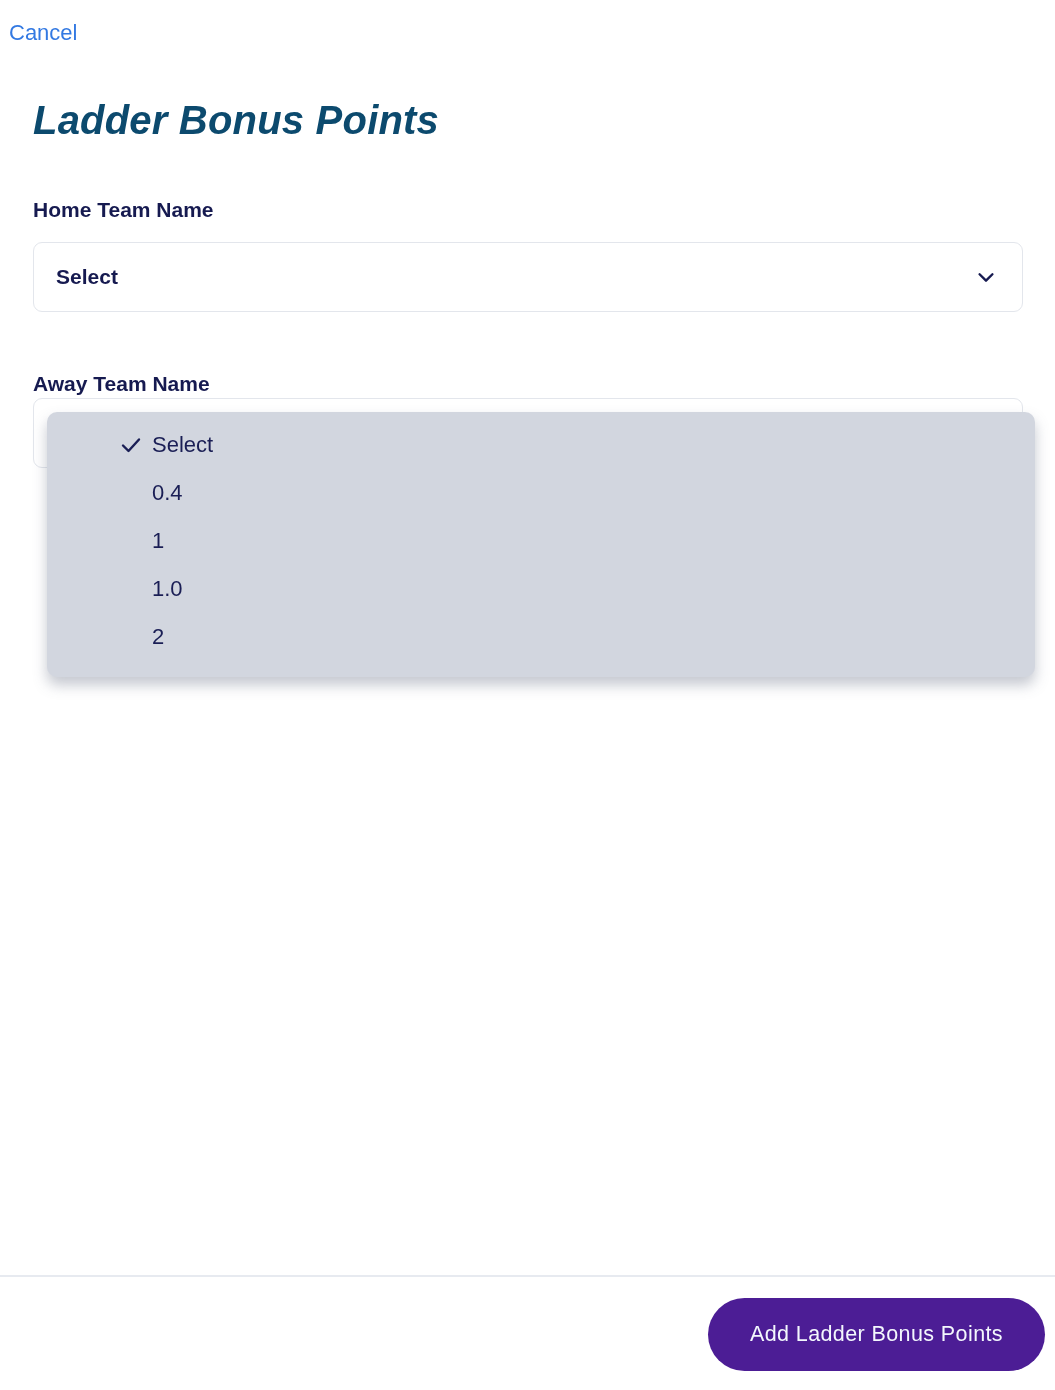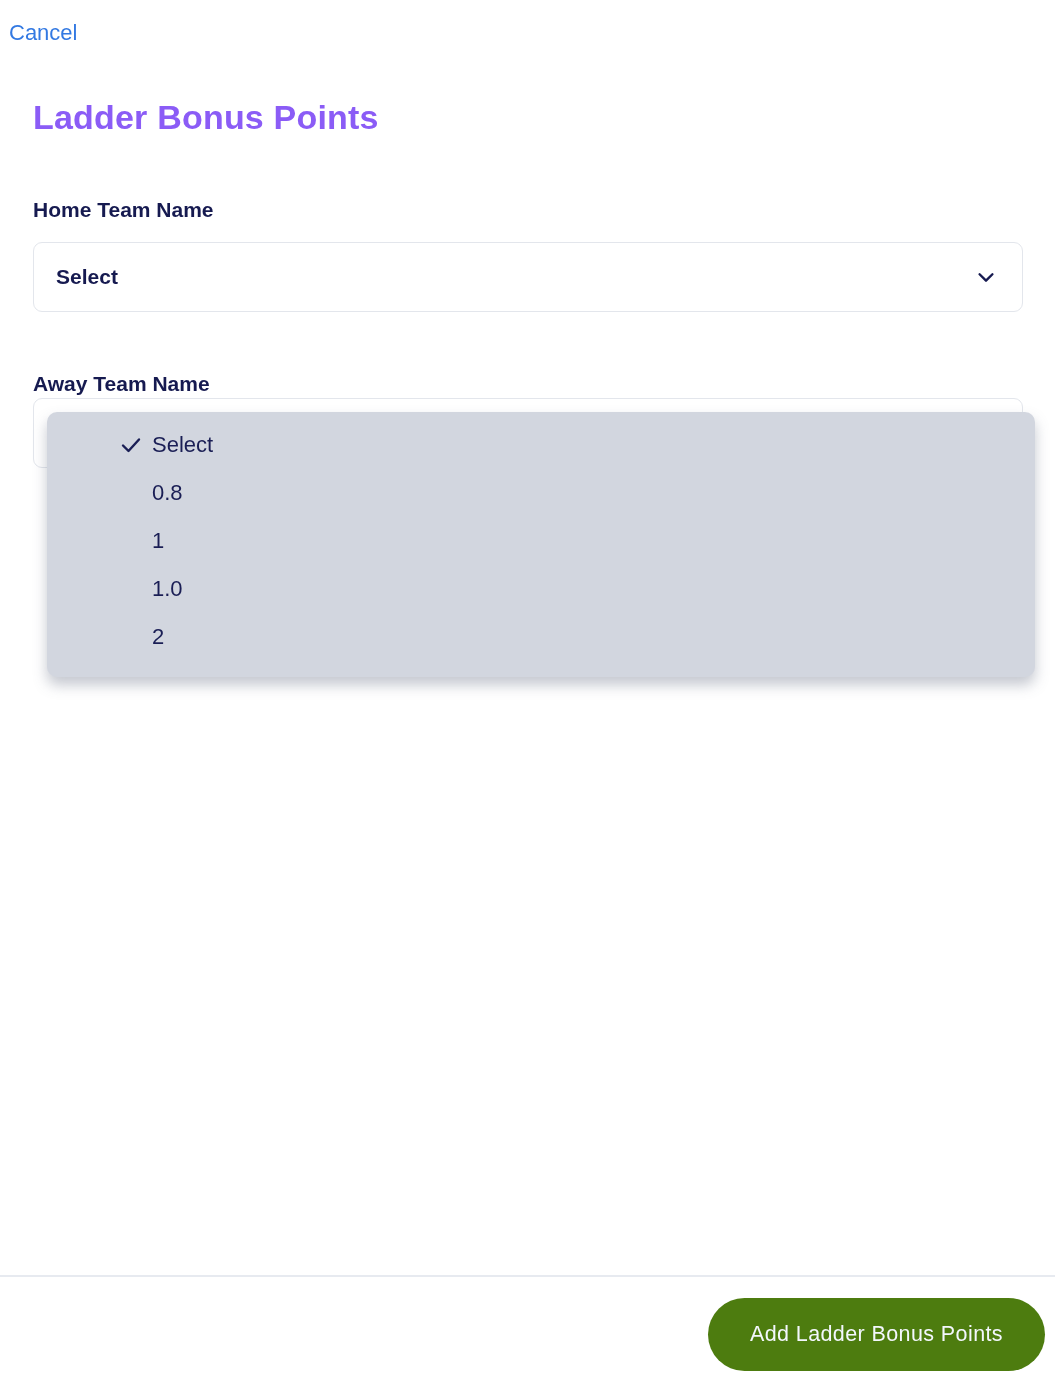--- a/index.html
+++ b/index.html
@@ -12,22 +12,23 @@
   }
   .screen { position: absolute; inset: 0; width: 901px; height: 1390px; background: #ffffff; }
 
   .cancel-link {
     position: absolute; left: 9px; top: 20px;
     font-size: 22px; color: #3379E2; cursor: pointer;
     background: none; border: none; font-family: inherit;
   }
   .page-title {
     position: absolute; left: 33px; top: 98px;
-    font-size: 34px; font-weight: 700; color: #8b5cf6;
+    font-size: 40px; font-weight: 700; color: #0c4a6e;
     letter-spacing: 0.2px;
+    font-style: italic;
   }
   .field-label {
     position: absolute; left: 33px;
     font-size: 21px; font-weight: 700; color: #161A50;
   }
   .label-home { top: 198px; text-align: center; }
   .label-away { top: 372px; }
 
   .select-box {
     position: absolute; left: 33px; width: 990px; height: 70px;
@@ -70,21 +71,21 @@
   }
   .dropdown-option .check svg { display: block; width: 100%; height: 100%; }
 
   .footer-divider {
     position: absolute; left: 0; top: 1275px;
     width: 1055px; height: 2px; background: #E7EAF0;
   }
   .submit-button {
     position: absolute; left: 708px; top: 1298px;
     width: 337px; height: 73px;
-    background: #4d7c0f; color: #F3F7FD;
+    background: #4c1d95; color: #F3F7FD;
     border: none; border-radius: 37px;
     font-size: 21.5px; font-family: inherit; font-weight: 400;
     letter-spacing: 0.4px;
     cursor: default;
   }
 </style>
 </head>
 <body>
 
 <div class="screen">
@@ -118,21 +119,21 @@
   <div class="dropdown-menu">
     <div class="dropdown-option">
       <span class="check">
         <svg viewBox="0 0 24 24" fill="none">
             <path d="M4 12.5 L9.5 18 L20 6.5" stroke="#1A1E55" stroke-width="2.4" stroke-linecap="round" stroke-linejoin="round"></path>
           </svg>
       </span>
       <span>Select</span>
     </div>
     <div class="dropdown-option">
-      <span>0.8</span>
+      <span>0.4</span>
     </div>
     <div class="dropdown-option">
       <span>1</span>
     </div>
     <div class="dropdown-option">
       <span>1.0</span>
     </div>
     <div class="dropdown-option">
       <span>2</span>
     </div>

